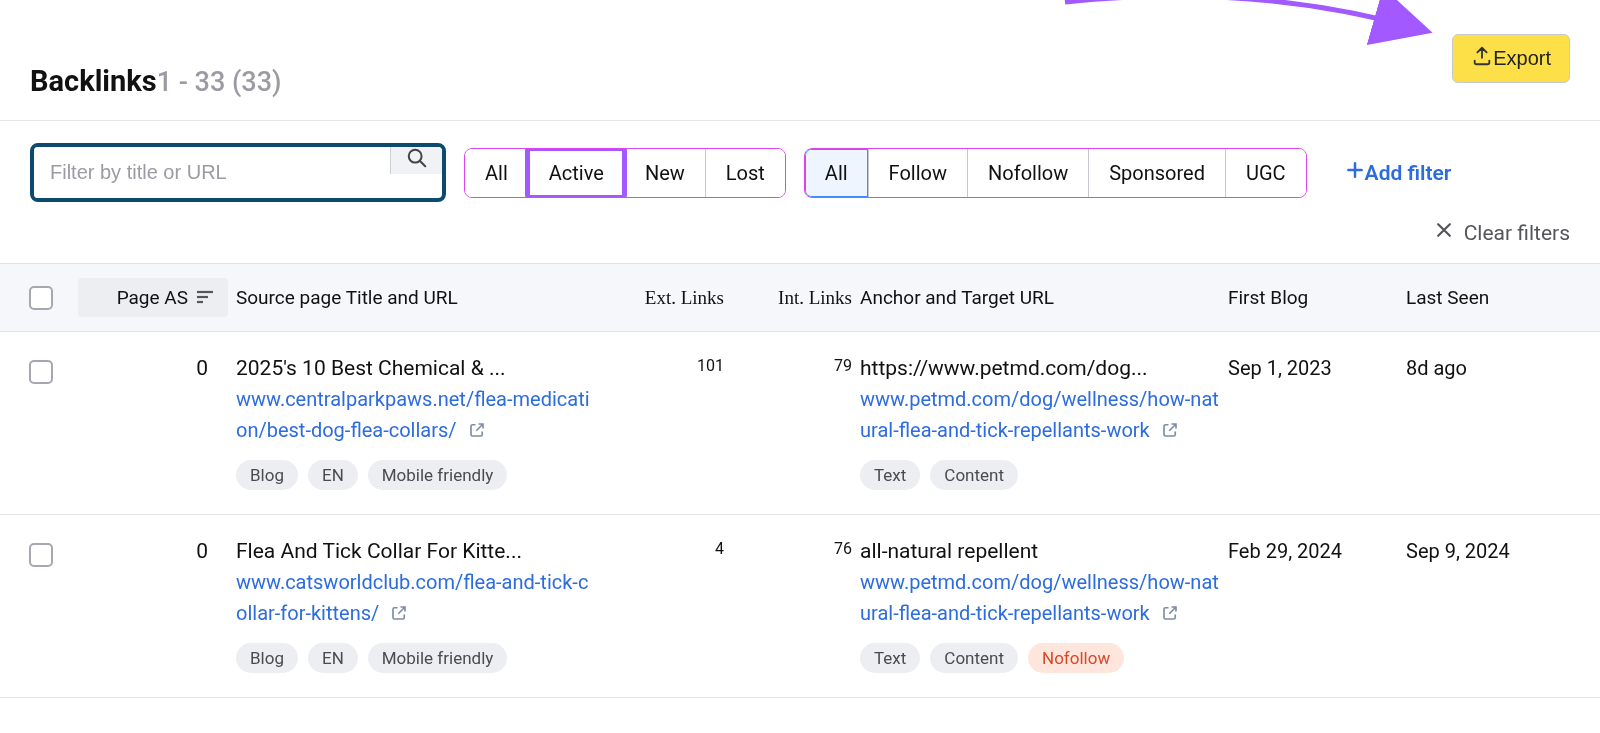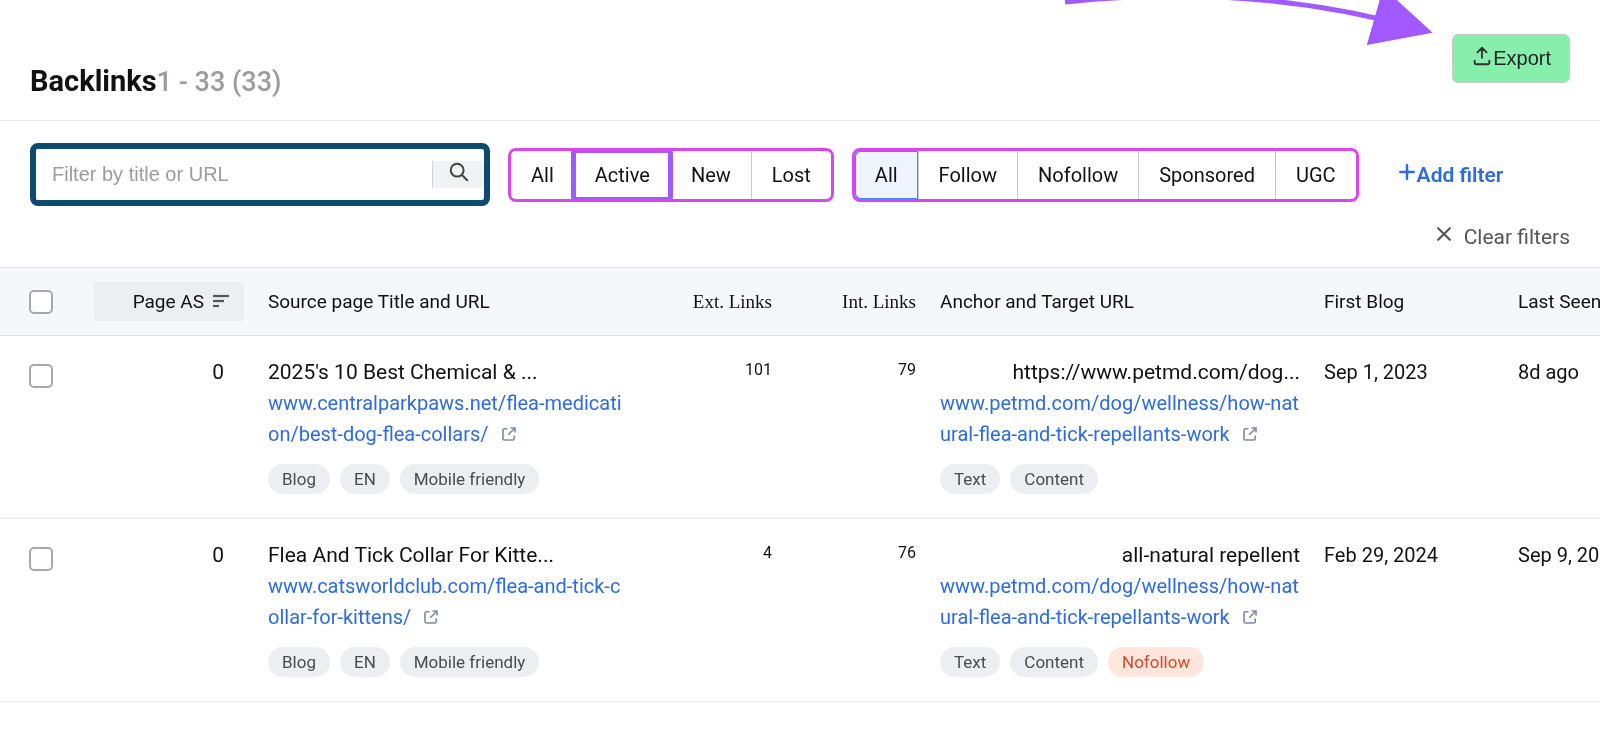--- a/index.html
+++ b/index.html
@@ -20,58 +20,58 @@
     border-bottom: 1px solid #e6e6e9;
     position: relative;
   }
   .header-left { display: flex; align-items: baseline; }
   .page-title { font-size: 29px; font-weight: 700; }
   .page-count { font-size: 27px; color: #9a9ba3; font-weight: 500; margin-top: 48px; }
 
   .export-btn {
     display: inline-flex; align-items: center; gap: 0;
     border: 1px solid #c8c9d0; border-radius: 6px;
-    padding: 10px 18px; font-size: 20px; color: #222; background: #86efac;
+    padding: 10px 18px; font-size: 20px; color: #222; background: #fde047;
     cursor: pointer;
   }
   .export-btn svg { width: 22px; height: 22px; }
 
   
   .arrow-svg {
     position: absolute;
     top: -8px;
     right: 165px;
     width: 380px;
     height: 60px;
     pointer-events: none;
   }
 
   
   .filters-row {
     display: flex; align-items: center; gap: 18px;
     padding: 22px 30px 12px 30px; flex-wrap: wrap;
   }
   .search-wrap {
-    display: flex; align-items: center;
-    border: 6px solid #0c4a6e; border-radius: 8px; overflow: hidden;
-    width: 460px;
+    display: flex; align-items: flex-start;
+    border: 4px solid #0c4a6e; border-radius: 8px; overflow: hidden;
+    width: 416px;
   }
   .search-input {
     flex: 1; border: none; outline: none; font-size: 20px;
     padding: 14px 16px; color: #333;
   }
   .search-input::placeholder { color: #9a9ba3; }
   .search-btn {
     width: 52px; display: flex; align-items: center; justify-content: center;
     background: #f1f2f5; border-left: 1px solid #d0d1d7; cursor: pointer;
   }
   .search-btn svg { width: 22px; height: 22px; fill: #444; }
 
   .seg-group {
-    display: inline-flex; border: 3px solid #d946ef; border-radius: 8px; overflow: hidden;
+    display: inline-flex; border: 1px solid #d946ef; border-radius: 8px; overflow: hidden;
   }
   .seg-item {
     padding: 12px 20px; font-size: 20px; cursor: pointer; background: #fff;
     border-left: 1px solid #c8c9d0;
   }
   .seg-item:first-child { border-left: none; }
   .seg-item.sel-purple { outline: 5px solid #a259ff; outline-offset: -2px; position: relative; z-index: 1; border-radius: 2px; }
   .seg-item.sel-blue { background: #eef5ff; outline: 2px solid #3d8bfd; outline-offset: -1px; border-radius: 6px 0 0 6px; }
 
   .add-filter {
@@ -87,21 +87,21 @@
     color: #55565c; font-size: 21px; cursor: pointer;
   }
   .clear-filters svg { width: 20px; height: 20px; stroke: #55565c; }
 
   
   .table { width: 100%; }
   .thead, .trow {
     display: grid;
     grid-template-columns: 58px 150px 360px 120px 120px 360px 170px 170px;
     align-items: start;
-    gap: 24px;
+    gap: 8px;
   }
   .thead {
     background: #f6f7fa; border-top: 1px solid #e1e2e7; border-bottom: 1px solid #e1e2e7;
     padding: 20px 12px; color: #111; font-size: 19px;
     align-items: center;
   }
   .th-checkbox { display:flex; justify-content:center; }
   .th-pageas {
     display: flex; align-items: center; justify-content: flex-end; gap: 8px;
     background: #edeef2; border-radius: 4px; padding: 8px 14px; margin: -6px 0;
@@ -127,21 +127,21 @@
     background: #eceef2; color: #4a4b52; font-size: 17px;
     padding: 5px 14px; border-radius: 999px;
   }
   .tag.red { background: #ffe6dc; color: #d6492b; }
 
   .chk {
     width: 24px; height: 24px; border: 2px solid #a7a8af; border-radius: 5px; display: inline-block;
     cursor: pointer; background:#fff;
   }
 
-  .anchor-top { font-size: 21px; margin-bottom: 4px; word-break: break-all; text-align: right; }
+  .anchor-top { font-size: 21px; margin-bottom: 4px; word-break: break-all; }
 </style>
 </head>
 <body>
 
 <div class="header-row">
   <div class="header-left">
     <span class="page-title">Backlinks</span>
     <span class="page-count">1 - 33 (33)</span>
   </div>
 

